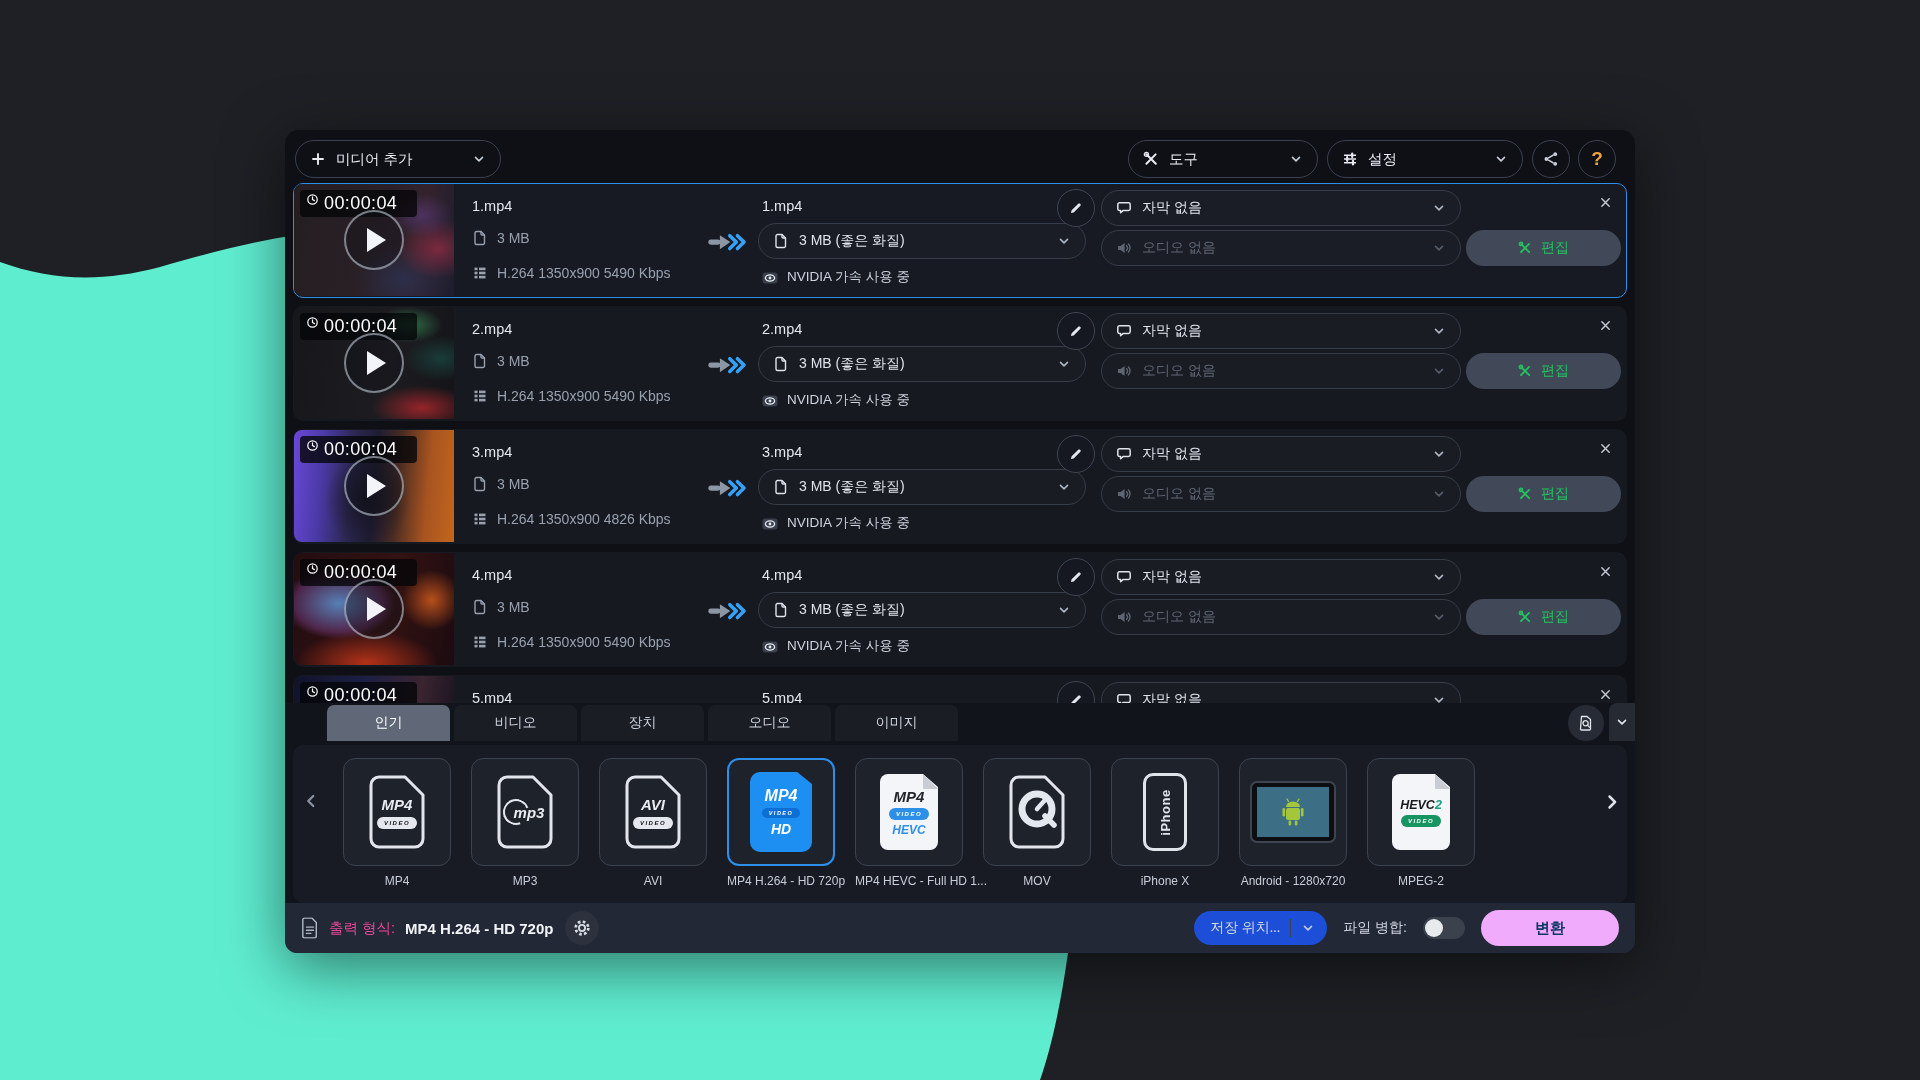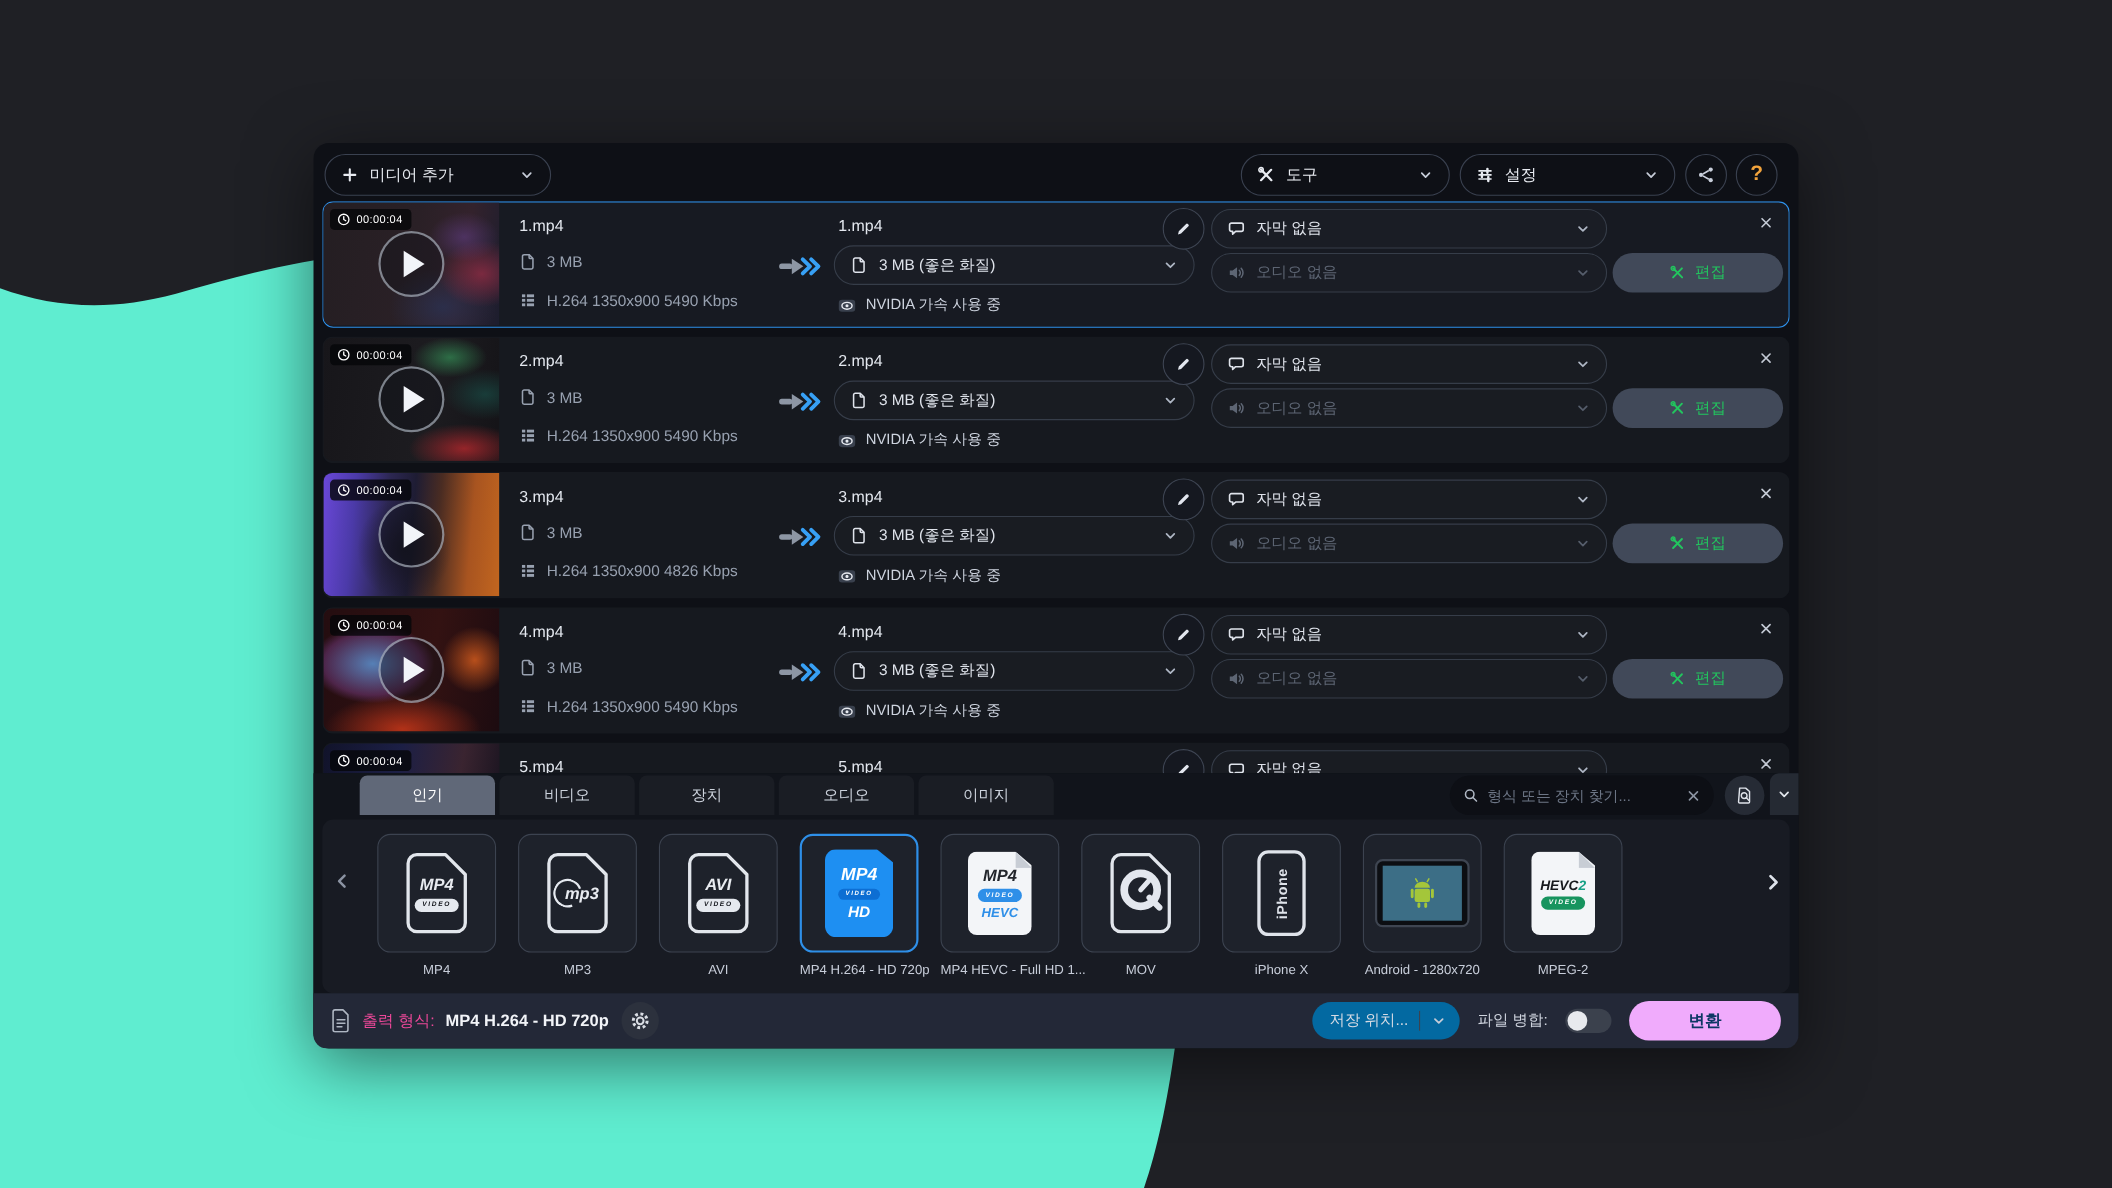--- a/index.html
+++ b/index.html
@@ -45,21 +45,21 @@
         radial-gradient(52px 32px at 92% 46%,rgba(25,70,65,.8),transparent 72%),
         linear-gradient(100deg,#17161a,#1d1c20 60%,#141317); }
   .t3 { background:radial-gradient(55px 60px at 46% 62%,rgba(20,18,30,.85),transparent 78%),
         linear-gradient(95deg,#6a48d8 0%,#4b3aa8 18%,#2c2752 36%,#1e1c33 50%,#4a2c22 64%,#a85420 82%,#c2661f 100%); }
   .t4 { background:radial-gradient(72px 46px at 28% 45%,rgba(90,140,200,.9),rgba(150,80,180,.35) 62%,transparent 78%),
         radial-gradient(95px 42px at 45% 98%,rgba(200,55,25,.85),transparent 75%),
         radial-gradient(42px 42px at 86% 42%,rgba(220,95,30,.8),transparent 72%),
         linear-gradient(100deg,#240d10,#331212 60%,#1c0b10); }
   .t5 { background:linear-gradient(100deg,#11132a,#1c1f45 40%,#3a2430 72%,#12101c 100%); }
   .dur { position:absolute; left:6px; top:6px; background:rgba(5,6,9,.8); border-radius:4px;
-    padding:3px 8px 3px 6px; display:flex; align-items:flex-end; gap:5px; color:#fff; font-size:10px; letter-spacing:.4px; }
+    padding:3px 20px 3px 6px; display:flex; align-items:flex-start; gap:5px; color:#fff; font-size:18px; letter-spacing:.4px; }
   .play { position:absolute; left:50%; top:50%; width:60px; height:60px; transform:translate(-50%,-50%);
     border-radius:50%; background:rgba(16,18,26,.38); border:2px solid rgba(210,218,232,.55);
     display:flex; align-items:center; justify-content:center; cursor:pointer; }
   .tri { width:0; height:0; border-left:19px solid #f2f4f9; border-top:12px solid transparent;
     border-bottom:12px solid transparent; margin-left:5px; }
   .fname { position:absolute; color:#e4e8ef; font-size:14.5px; }
   .fname.in  { left:178px; top:14px; }
   .fname.out { left:468px; top:14px; }
   .meta { position:absolute; display:flex; align-items:flex-end; gap:9px; color:#98a1b0; font-size:14px; }
   .szline { left:178px; top:46px; }
@@ -146,22 +146,22 @@
   .oval.green { background:#17945f; color:#fff; }
 
   
   .footer { position:absolute; left:0; right:0; bottom:0; height:50px; background:#232837;
     border-radius:0 0 12px 12px; display:flex; align-items:center; padding:0 16px; gap:10px; }
   .outlab { color:#ec4899; font-size:14.5px; }
   .outval { color:#f2f4f8; font-size:15px; font-weight:bold; }
   .gearbtn { width:34px; height:34px; border-radius:50%; background:#2c313d; border:none; color:#d9dde4;
     display:flex; align-items:center; justify-content:center; cursor:pointer; margin-left:2px; }
   .rightgrp { margin-left:auto; display:flex; align-items:center; gap:16px; }
-  .savebtn { height:34px; border-radius:17px; background:#0369a1; border:none; color:#d5dae3; font-size:14px;
-    display:flex; align-items:center; gap:10px; padding:0 12px 0 16px; cursor:pointer; font-family:Liberation Sans, sans-serif; }
+  .savebtn { height:34px; border-radius:17px; background:#1d4ed8; border:none; color:#d5dae3; font-size:14px;
+    display:flex; align-items:center; gap:10px; padding:0 12px 0 16px; cursor:pointer; font-family:Liberation Serif, serif; }
   .savebtn .div { width:1px; height:18px; background:#3c4350; }
   .mergelab { color:#cfd4de; font-size:14px; }
   .toggle { width:42px; height:22px; border-radius:11px; background:#3b414d; position:relative; cursor:pointer; border:none; }
   .knob { position:absolute; left:2px; top:2px; width:18px; height:18px; border-radius:50%; background:#e8eaee; }
   .convert { width:138px; height:36px; border:none; border-radius:18px; background:#f0abfc; color:#0c3764;
     font-size:15px; font-weight:bold; cursor:pointer; font-family:inherit; }
 </style>
 </head>
 <body>
 
@@ -662,29 +662,20 @@
   </div>
 
   <div class="panel">
     <div class="tabs">
       <button class="tab active">인기</button>
       <button class="tab">비디오</button>
       <button class="tab">장치</button>
       <button class="tab">오디오</button>
       <button class="tab">이미지</button>
     </div>
-    <div class="searchpill">
-      <svg class="ic14" style="color:#aeb6c2">
-          <use href="#i-search"></use>
-        </svg>
-      <input value="" placeholder="형식 또는 장치 찾기..." style="">
-      <svg class="ic13" style="color:#8b93a1; cursor:pointer">
-          <use href="#i-x"></use>
-        </svg>
-    </div>
     <button class="docsearch">
       <svg class="ic">
           <use href="#i-docsearch"></use>
         </svg>
     </button>
     <button class="collapse">
       <svg class="ic14">
           <use href="#i-chev"></use>
         </svg>
     </button>

